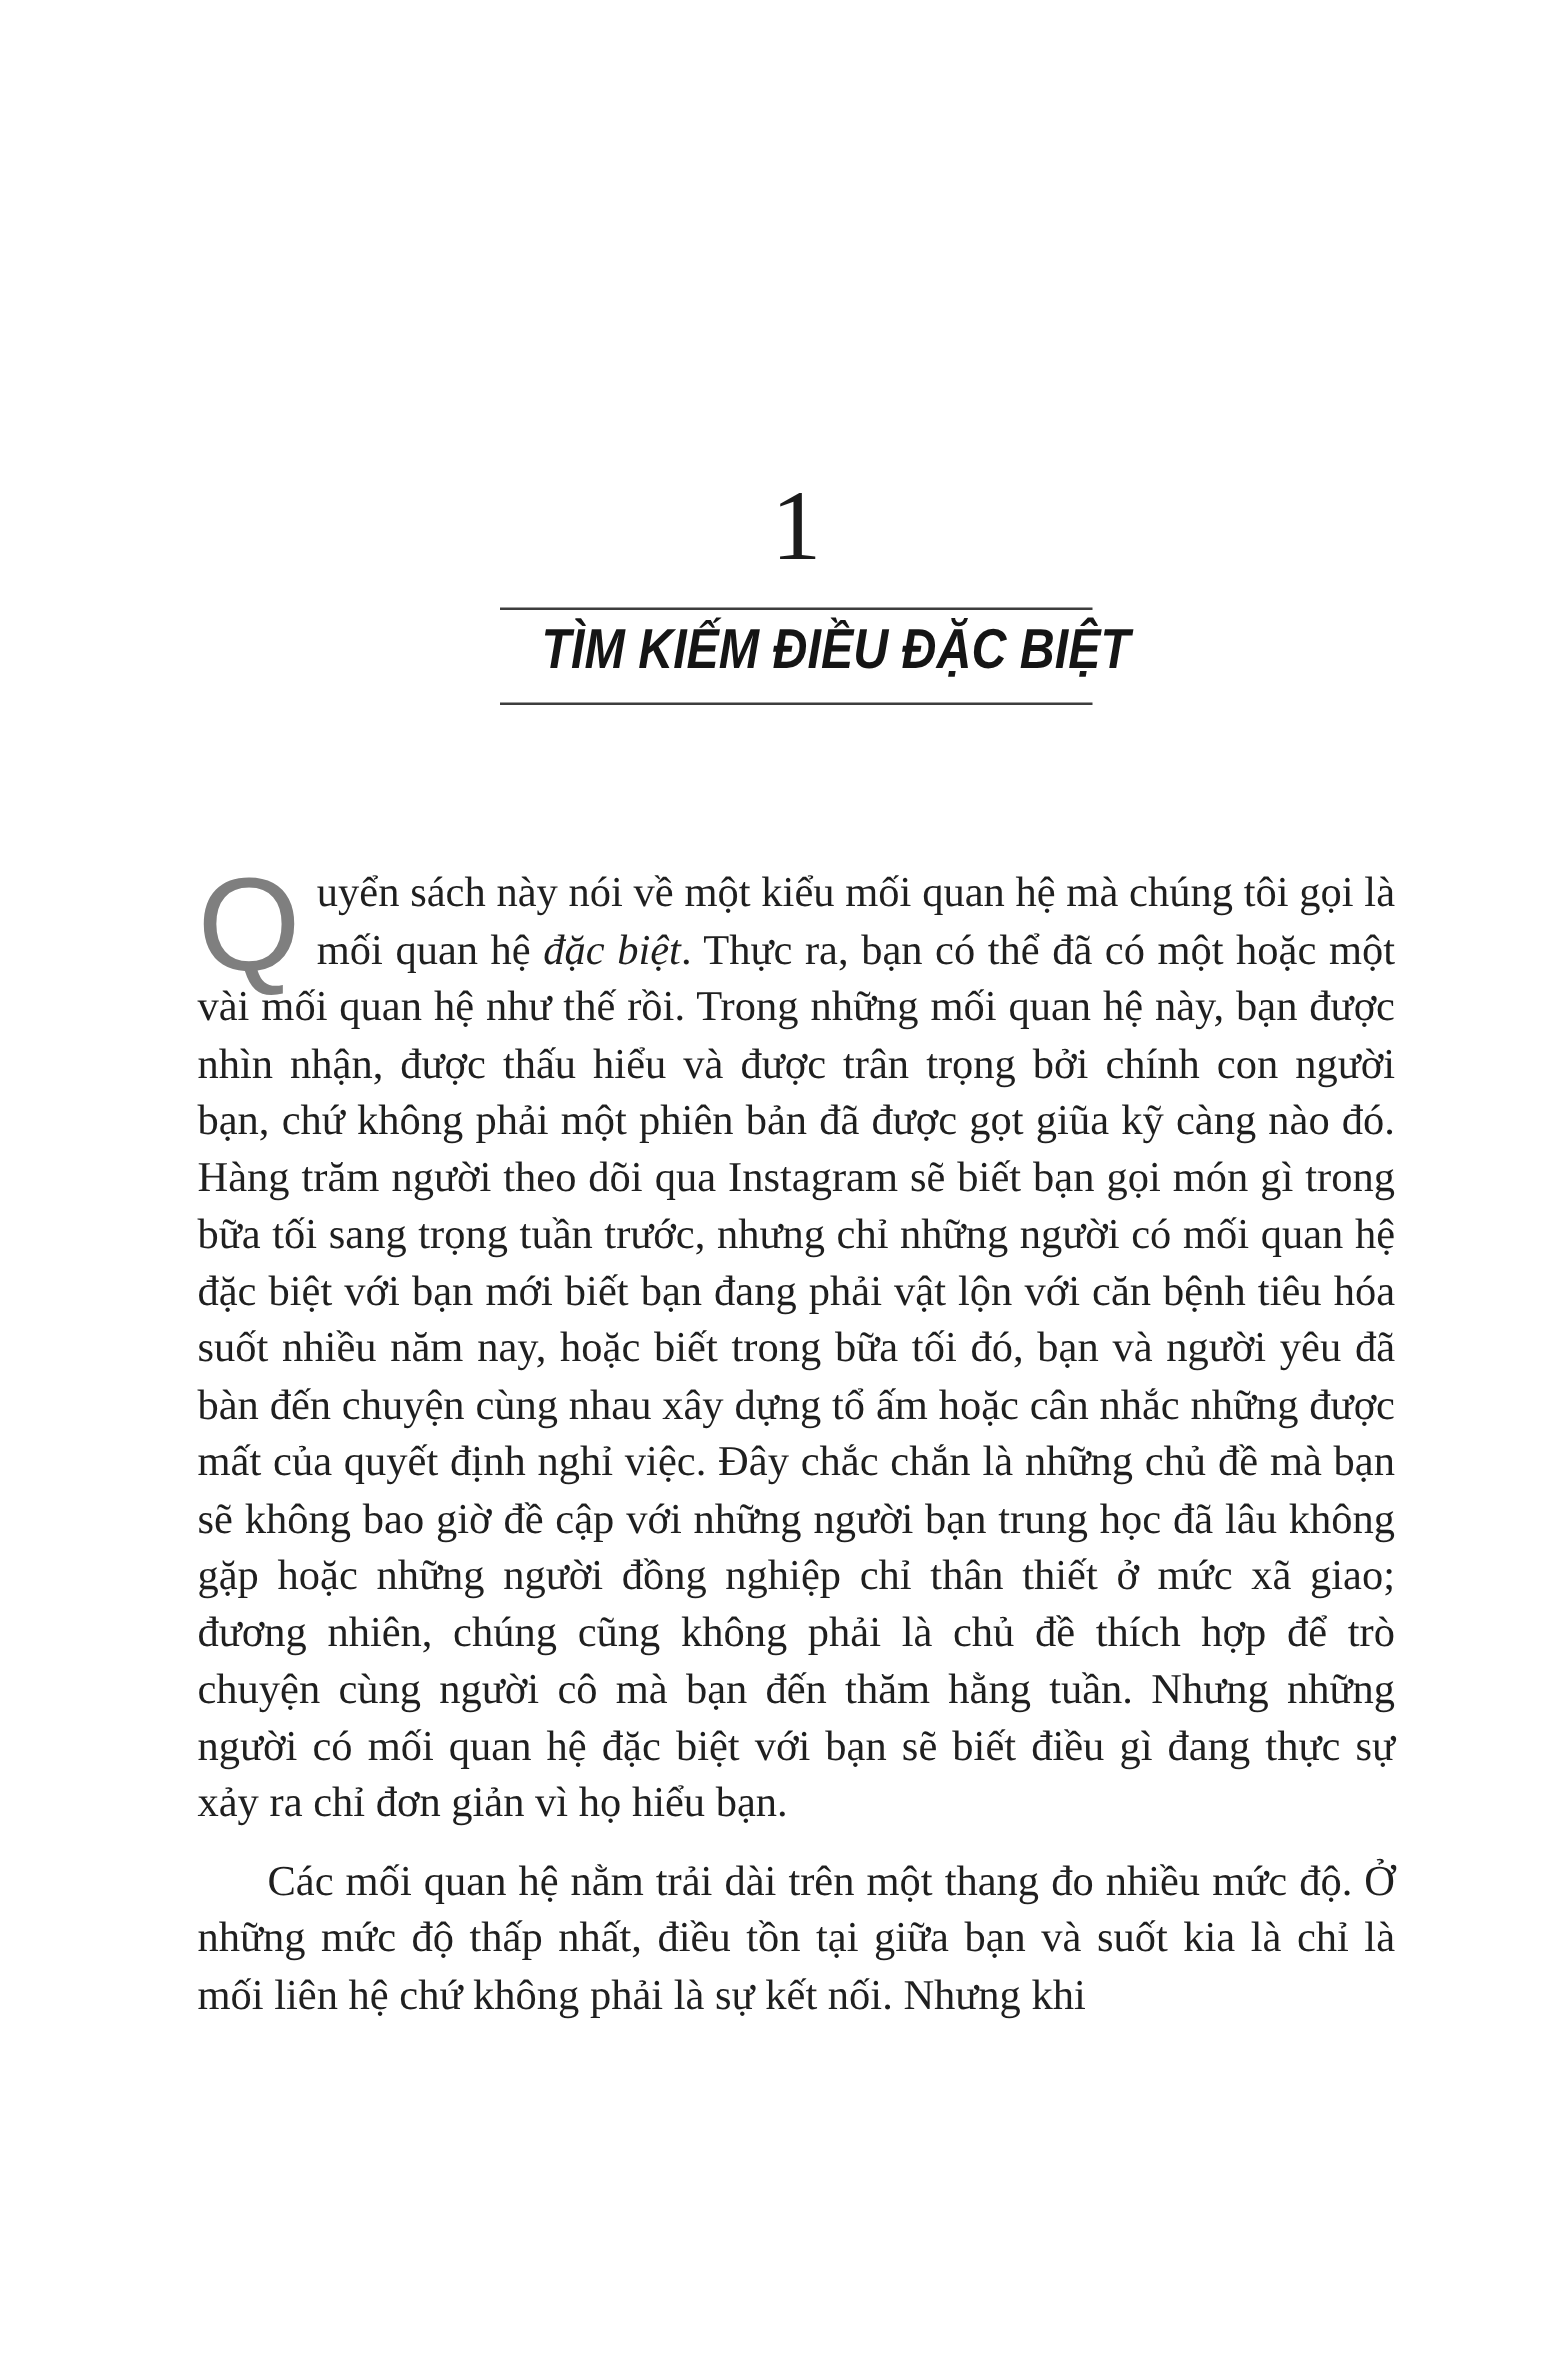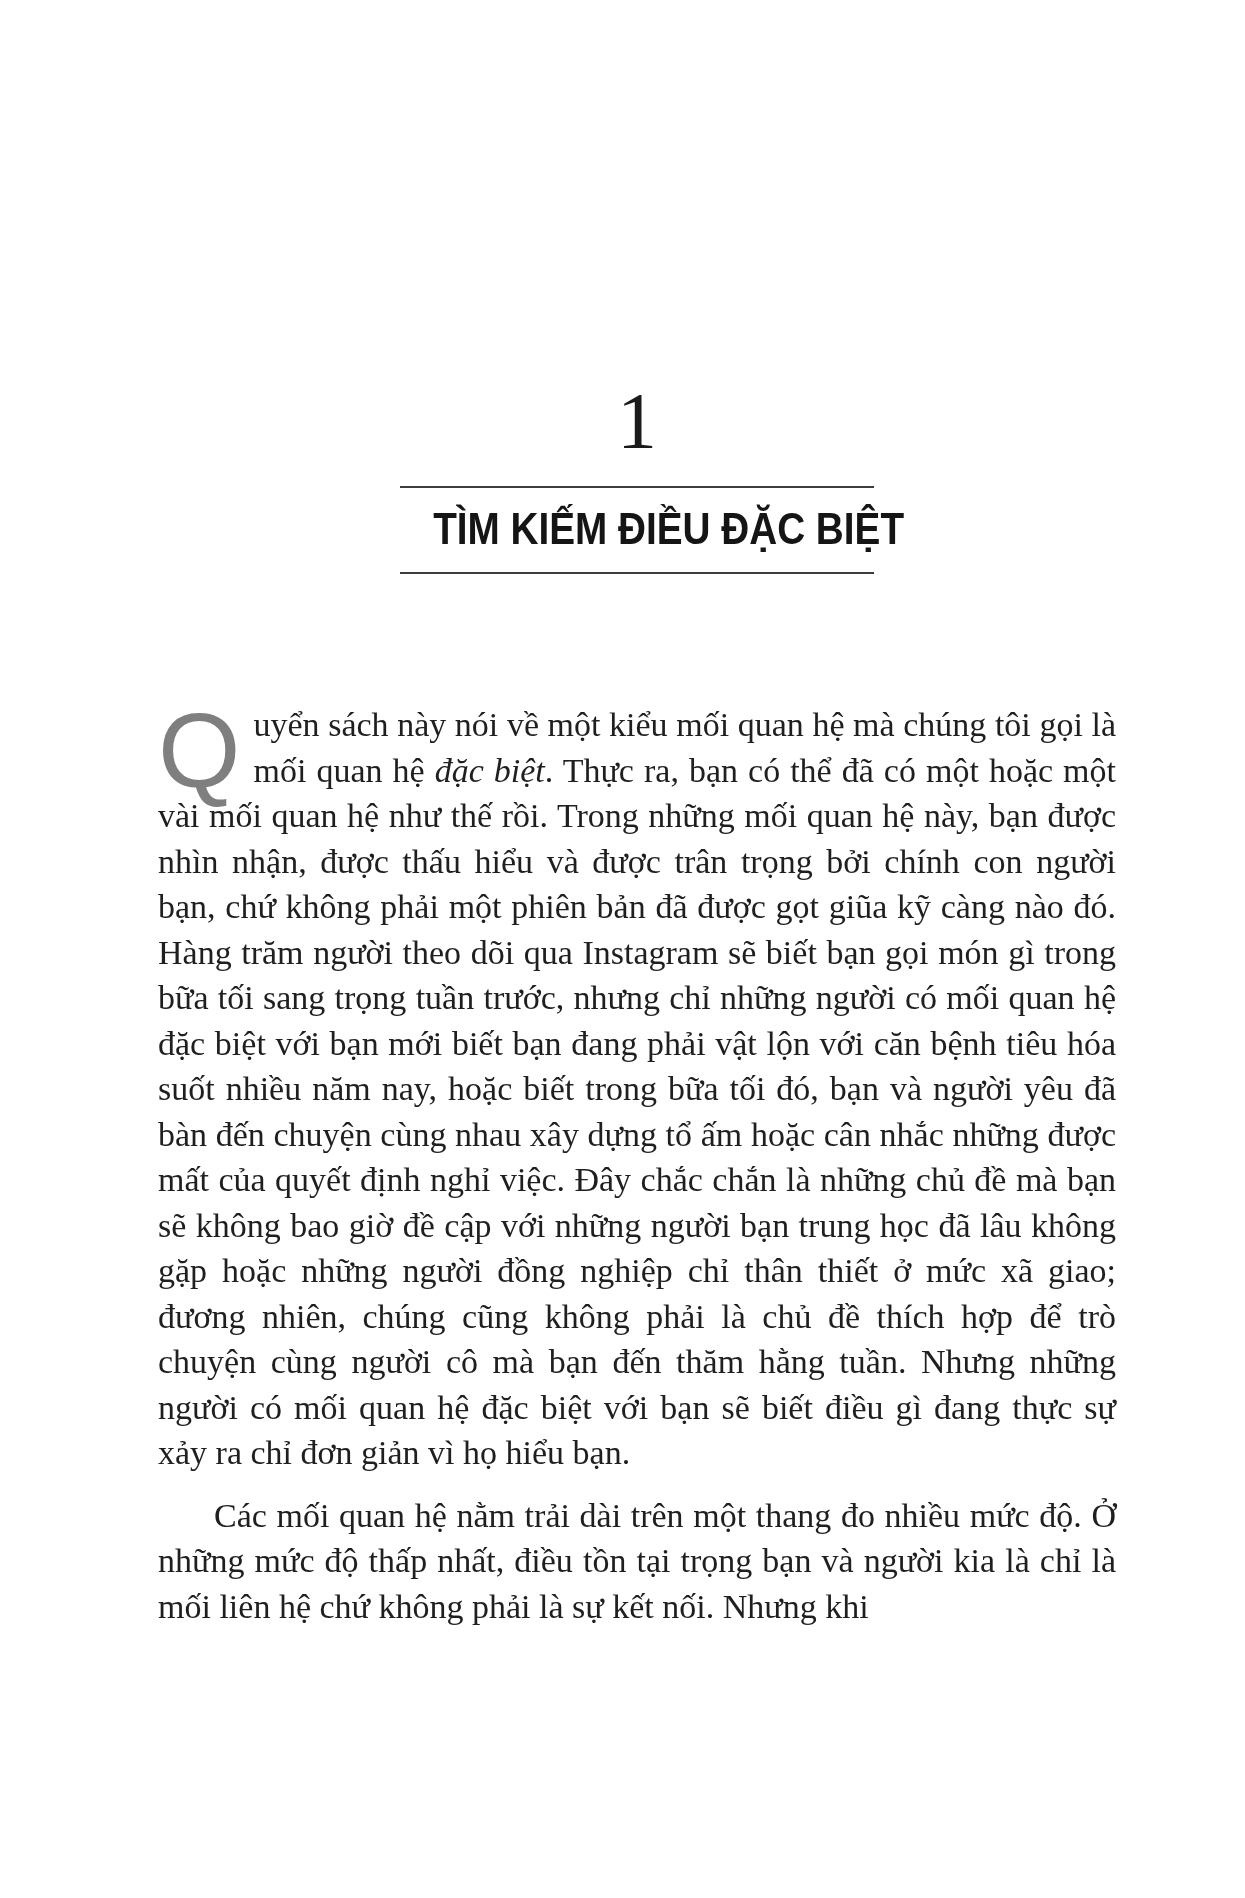--- a/index.html
+++ b/index.html
@@ -31,21 +31,22 @@
     font-size: 80px;
     line-height: 82px;
     font-weight: normal;
     color: #1b1b1b;
   }
   .title-block {
     width: 474px;
     margin: 24px auto 0 auto;
     border-top: 2px solid #3d3d3d;
     border-bottom: 2px solid #3d3d3d;
-    padding: 12px 0 14px 0;
+    padding: 2px 0 14px 0;
+    font-style: italic;
   }
   .chapter-title {
     display: block;
     font-family: "Liberation Sans", sans-serif;
     font-weight: bold;
     font-size: 45px;
     line-height: 58px;
     color: #151515;
     white-space: nowrap;
     transform: scaleX(0.86);
@@ -89,17 +90,17 @@
       <div class="title-block">
         <span class="chapter-title">TÌM KIẾM ĐIỀU ĐẶC BIỆT</span>
       </div>
     </div>
 
     <div class="body-text">
       <p>
         <span class="dropcap">Q</span><span>uyển sách này nói về một kiểu mối quan hệ mà chúng tôi gọi là mối quan hệ </span><em class="special">đặc biệt</em><span>. Thực ra, bạn có thể đã có một hoặc một vài mối quan hệ như thế rồi. Trong những mối quan hệ này, bạn được nhìn nhận, được thấu hiểu và được trân trọng bởi chính con người bạn, chứ không phải một phiên bản đã được gọt giũa kỹ càng nào đó. Hàng trăm người theo dõi qua Instagram sẽ biết bạn gọi món gì trong bữa tối sang trọng tuần trước, nhưng chỉ những người có mối quan hệ đặc biệt với bạn mới biết bạn đang phải vật lộn với căn bệnh tiêu hóa suốt nhiều năm nay, hoặc biết trong bữa tối đó, bạn và người yêu đã bàn đến chuyện cùng nhau xây dựng tổ ấm hoặc cân nhắc những được mất của quyết định nghỉ việc. Đây chắc chắn là những chủ đề mà bạn sẽ không bao giờ đề cập với những người bạn trung học đã lâu không gặp hoặc những người đồng nghiệp chỉ thân thiết ở mức xã giao; đương nhiên, chúng cũng không phải là chủ đề thích hợp để trò chuyện cùng người cô mà bạn đến thăm hằng tuần. Nhưng những người có mối quan hệ đặc biệt với bạn sẽ biết điều gì đang thực sự xảy ra chỉ đơn giản vì họ hiểu bạn.</span>
       </p>
 
-      <p class="para-2">Các mối quan hệ nằm trải dài trên một thang đo nhiều mức độ. Ở những mức độ thấp nhất, điều tồn tại trọng bạn và người kia là chỉ là mối liên hệ chứ không phải là sự kết nối. Nhưng khi</p>
+      <p class="para-2">Các mối quan hệ nằm trải dài trên một thang đo nhiều mức độ. Ở những mức độ thấp nhất, điều tồn tại giữa bạn và suốt kia là chỉ là mối liên hệ chứ không phải là sự kết nối. Nhưng khi</p>
     </div>
 
   </div>
 </div>
 
 </body></html>

